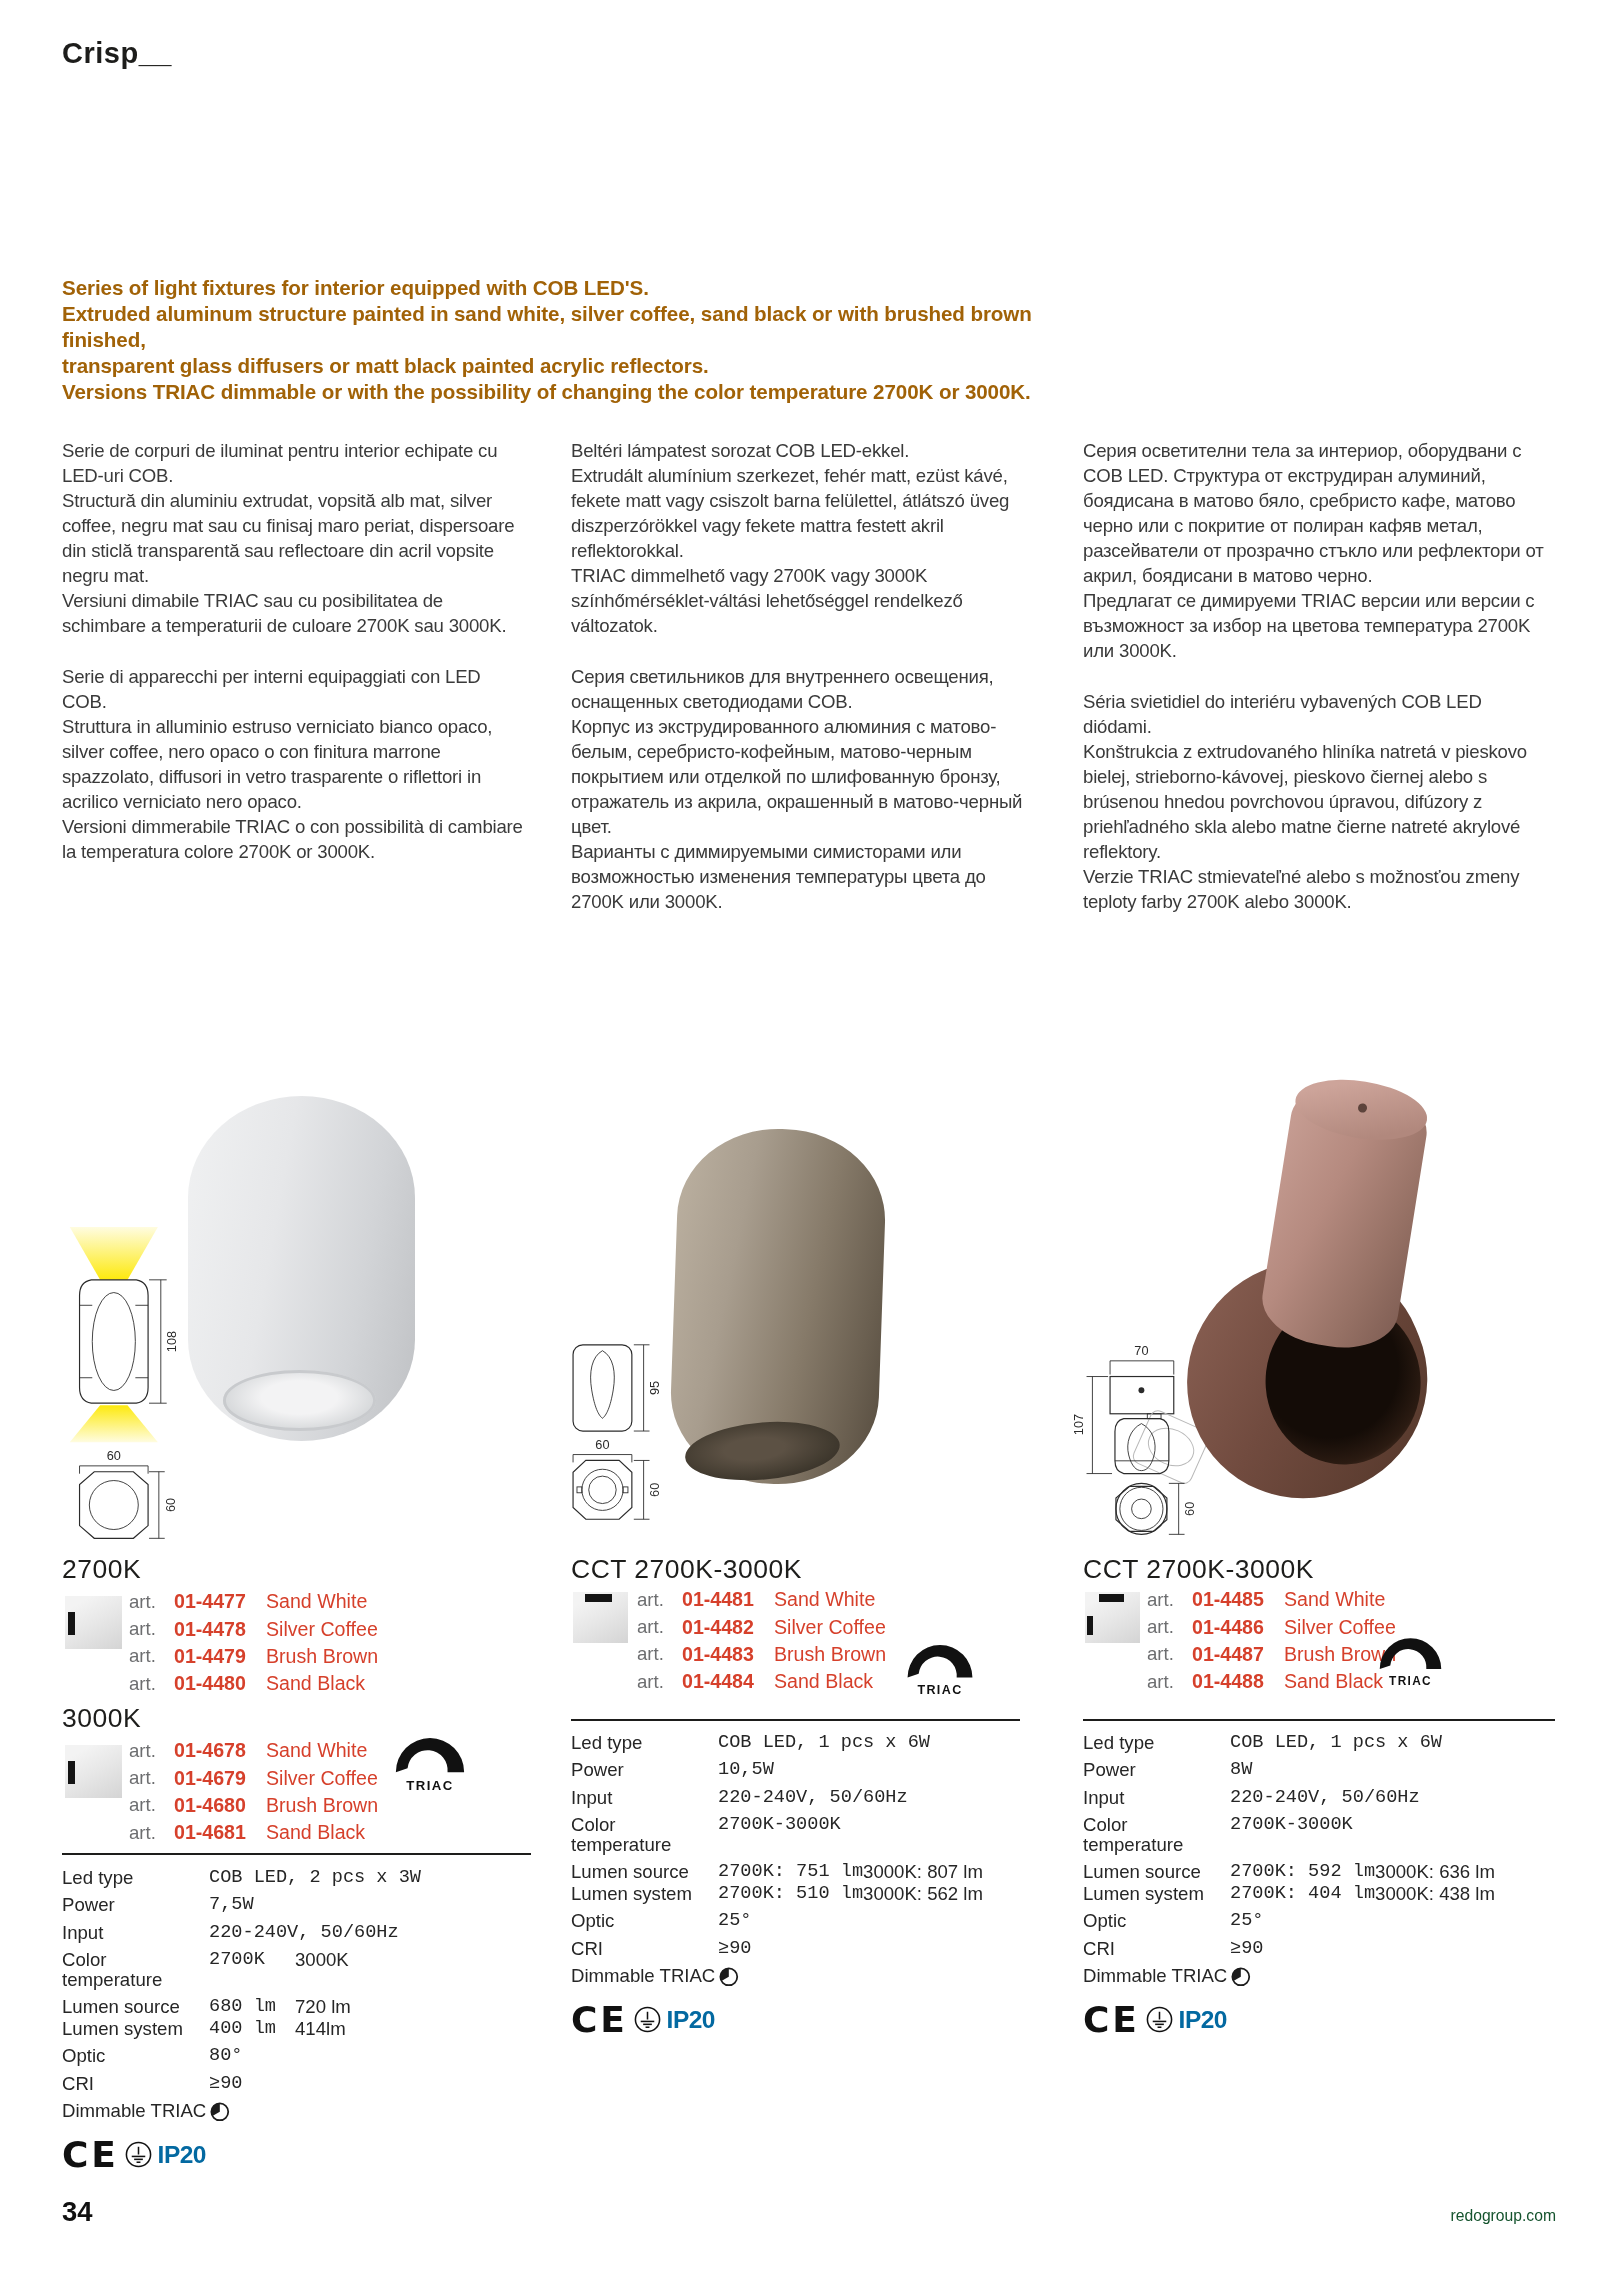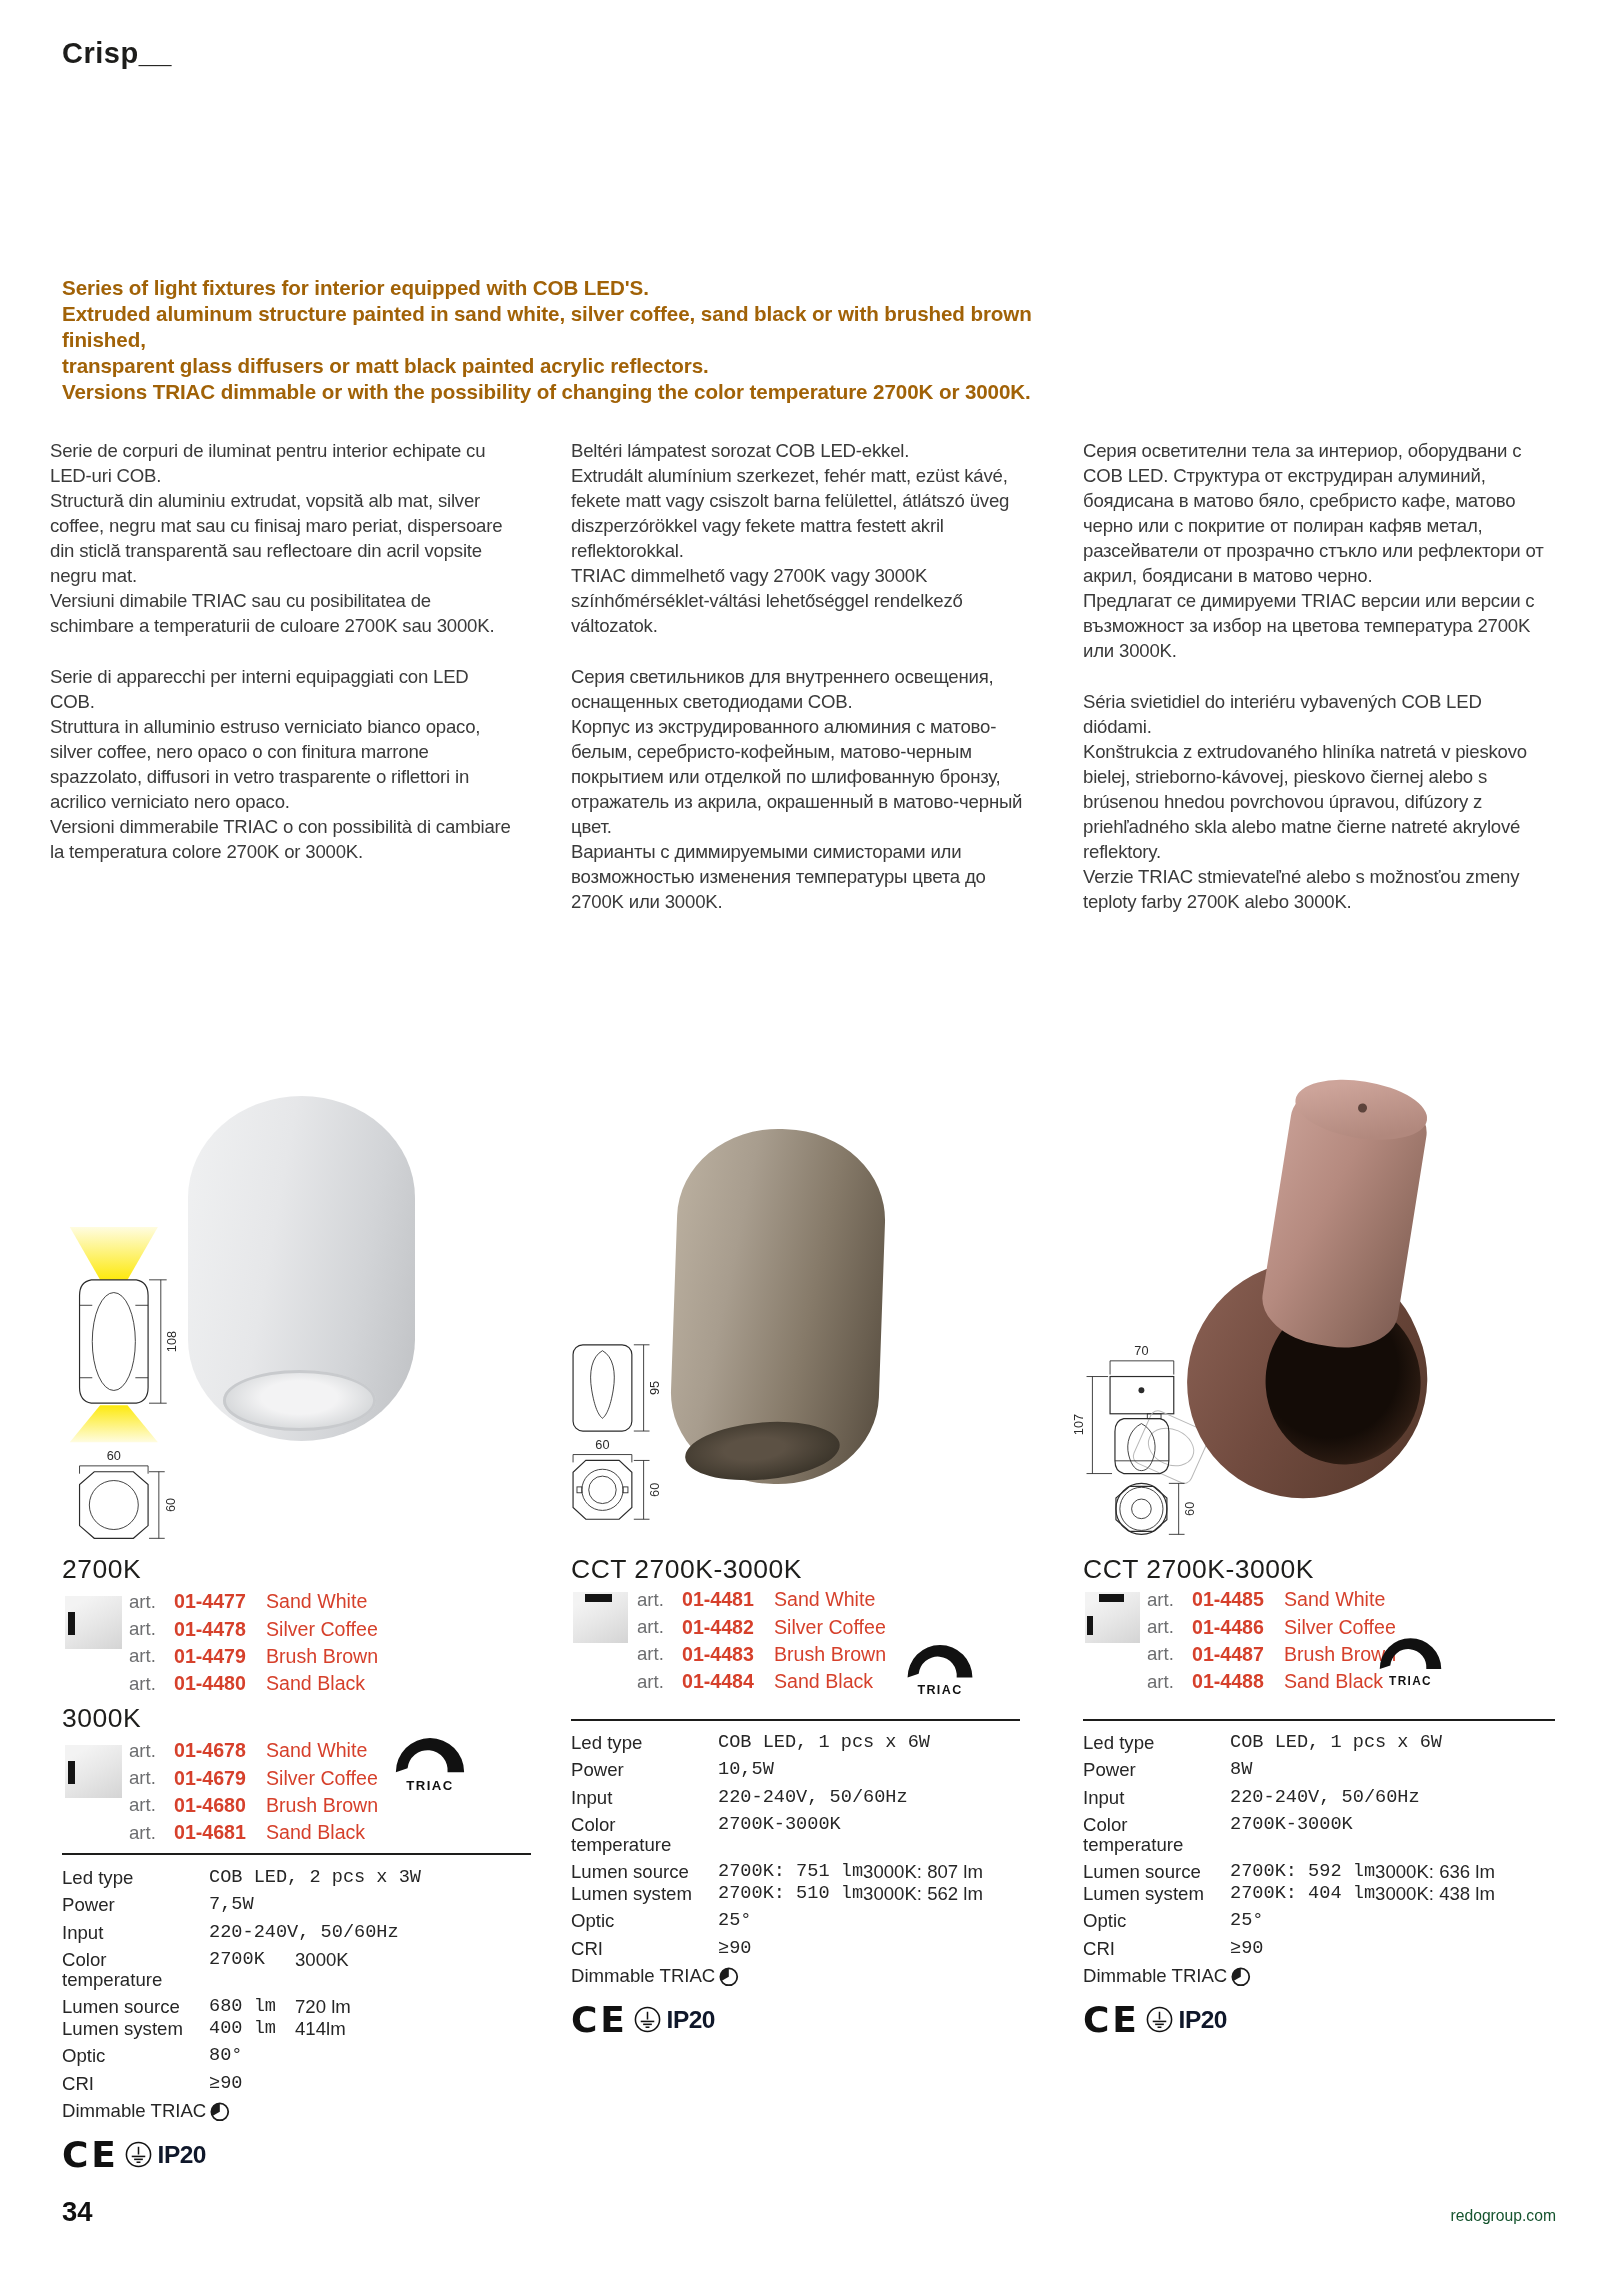--- a/index.html
+++ b/index.html
@@ -9,21 +9,21 @@
 
   .brand{left:62px;top:37px;font-size:29px;font-weight:700;letter-spacing:0.5px;}
   .page-title{left:57px;top:106px;font-size:104px;font-weight:100;letter-spacing:-2px;color:#262626;}
 
   .intro{left:62px;top:275px;width:1029px;font-size:20.6px;font-weight:700;
          line-height:26px;white-space:pre-line;color:#a16207;letter-spacing:-0.1px;}
 
   .trans{top:438px;font-size:18.6px;line-height:25px;color:#3a3a3a;letter-spacing:-0.2px;}
   .trans p{margin:0;white-space:pre-line;}
   .trans p + p{margin-top:25.5px;}
-  .tc1{left:50px;width:461px;}
+  .tc1{left:62px;width:461px;}
   .tc2{left:571px;width:453px;}
   .tc3{left:1083px;width:472px;}
 
   
   .photo1{left:188px;top:1096px;width:227px;height:345px;border-radius:114px/102px;
           background:linear-gradient(100deg,#f0f1f2 0%,#e6e7e9 38%,#d2d4d7 72%,#bfc1c4 100%);}
   .photo1::after{content:"";position:absolute;left:35px;bottom:9.8px;width:153px;height:61px;border-radius:50%;
           background:radial-gradient(ellipse at 50% 45%,#f3f3f4 35%,#d8dadc 68%,#bdbfc2 100%);
           box-shadow:inset 0 0 0 2.9px #c8cacd;}
   .photo2{left:674px;top:1129px;width:208px;height:355px;border-radius:102px/90px;transform:rotate(2deg);
@@ -60,21 +60,21 @@
   .divider{height:2px;background:#1d1d1b;}
   .spec-table{display:flex;flex-direction:column;font-size:18.6px;color:#262626;}
   .spec-row{display:flex;margin-bottom:7.8px;line-height:19.6px;align-items:flex-start;}
   .spec-row.tight{margin-bottom:2px;}
   .spec-label{width:147px;flex:none;}
   .spec-v1{flex:none;font-family:Liberation Mono, monospace;}
   .c1 .spec-v1{min-width:86px;}
   .c2 .spec-v1,.c3 .spec-v1{min-width:137px;}
   .cert-row{display:flex;align-items:center;gap:4.9px;margin-top:3.9px;}
   .ce-mark{font-family:"DejaVu Sans", sans-serif;font-weight:700;font-size:36px;letter-spacing:2.9px;color:#111;}
-  .ip-mark{font-weight:700;font-size:24.5px;letter-spacing:-0.5px;color:#0f172a;font-family:"Liberation Sans",sans-serif;}
+  .ip-mark{font-weight:700;font-size:24.5px;letter-spacing:-0.5px;color:#0369a1;font-family:"Liberation Sans",sans-serif;}
 
   .dim-text{font-size:13px;fill:#2b2b2b;font-family:"Liberation Sans",sans-serif;}
   svg .ln{stroke:#2b2b2b;stroke-width:1.2;fill:none;}
   svg .thin{stroke:#2b2b2b;stroke-width:0.9;fill:none;}
   svg .ghost{stroke:#b9b9b9;stroke-width:1;fill:none;}
 
   .footer-num{left:62px;top:2196px;font-size:27.4px;font-weight:700;color:#111;}
   .footer-site{right:64px;top:2207px;font-size:15.7px;color:#14532d;}
 
   .triac-text{font-size:13.5px;font-weight:700;letter-spacing:1.5px;fill:#111;font-family:"Liberation Sans",sans-serif;}

